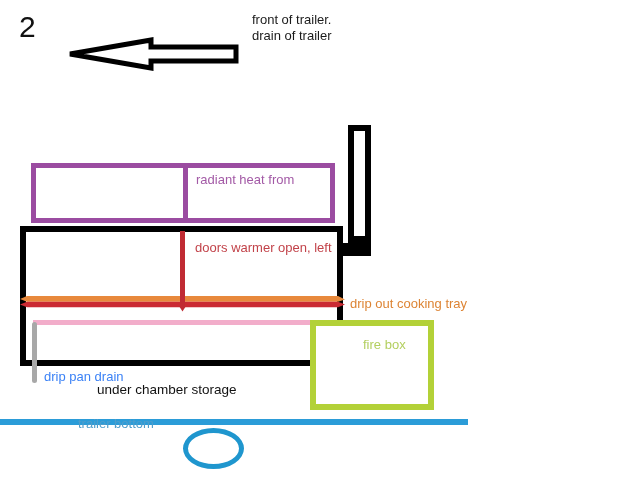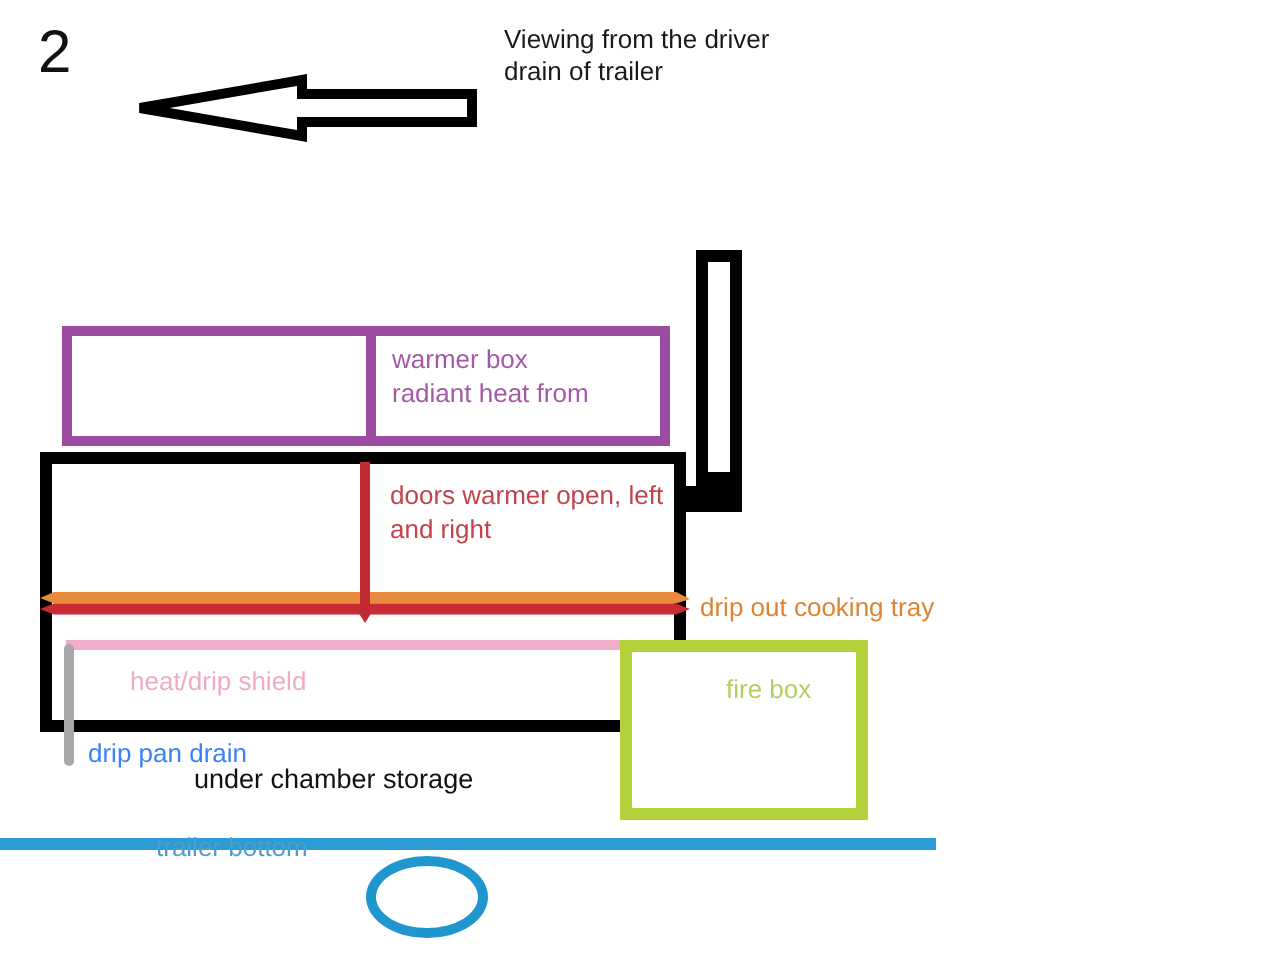--- a/index.html
+++ b/index.html
@@ -44,59 +44,56 @@
   .wheel{left:183px;top:428px;width:61px;height:41px;border:5px solid #1f96ce;border-radius:50%;background:transparent;box-sizing:border-box;}
 </style>
 </head>
 <body>
 
 <div class="canvas">
 
   <div class="abs fig-num">2</div>
 
   <div class="abs note">
-    <div>Viewing from the driver</div>
+    <div>front of trailer.</div>
     <div>drain of trailer</div>
   </div>
 
   <div class="abs chimney-outer">
     <div class="chimney-inner"></div>
   </div>
   <div class="abs chimney-foot"></div>
 
   <div class="abs warmer-box"></div>
   <div class="abs warmer-divider"></div>
   <div class="abs warmer-label">
-    <div>warmer box</div>
     <div>radiant heat from</div>
   </div>
 
   <div class="abs chamber"></div>
 
   <svg class="overlay" viewBox="0 0 642 481" xmlns="http://www.w3.org/2000/svg">
 
     <polygon points="70,54 151,40 151,47 236,47 236,61 151,61 151,68" fill="#ffffff" stroke="#000000" stroke-width="5" stroke-linejoin="miter"></polygon>
 
     <polygon points="20,299 27,296 338,296 345,299.5 338,301.7 27,301.7" fill="#e8893c"></polygon>
     <polygon points="20,304.5 27,301.7 338,301.7 345,304.5 338,307.3 27,307.3" fill="#ca2a33"></polygon>
 
     <rect x="180" y="231" width="5" height="75" fill="#c02b33"></rect>
     <polygon points="179,306 186,306 182.5,311.5" fill="#c02b33"></polygon>
   </svg>
 
   <div class="abs doors-text">
     <div>doors warmer open, left</div>
-    <div>and right</div>
   </div>
 
   <div class="abs pull-label">drip out cooking tray</div>
 
   <div class="abs pink-line"></div>
   <div class="abs gray-line"></div>
-  <div class="abs shield-label">heat/drip shield</div>
   <div class="abs drain-label">drip pan drain</div>
   <div class="abs storage-label">under chamber storage</div>
 
   <div class="abs firebox"></div>
   <div class="abs firebox-label">fire box</div>
 
   <div class="abs blue-line"></div>
   <div class="abs bottom-label">trailer bottom</div>
   <div class="abs wheel"></div>
 

